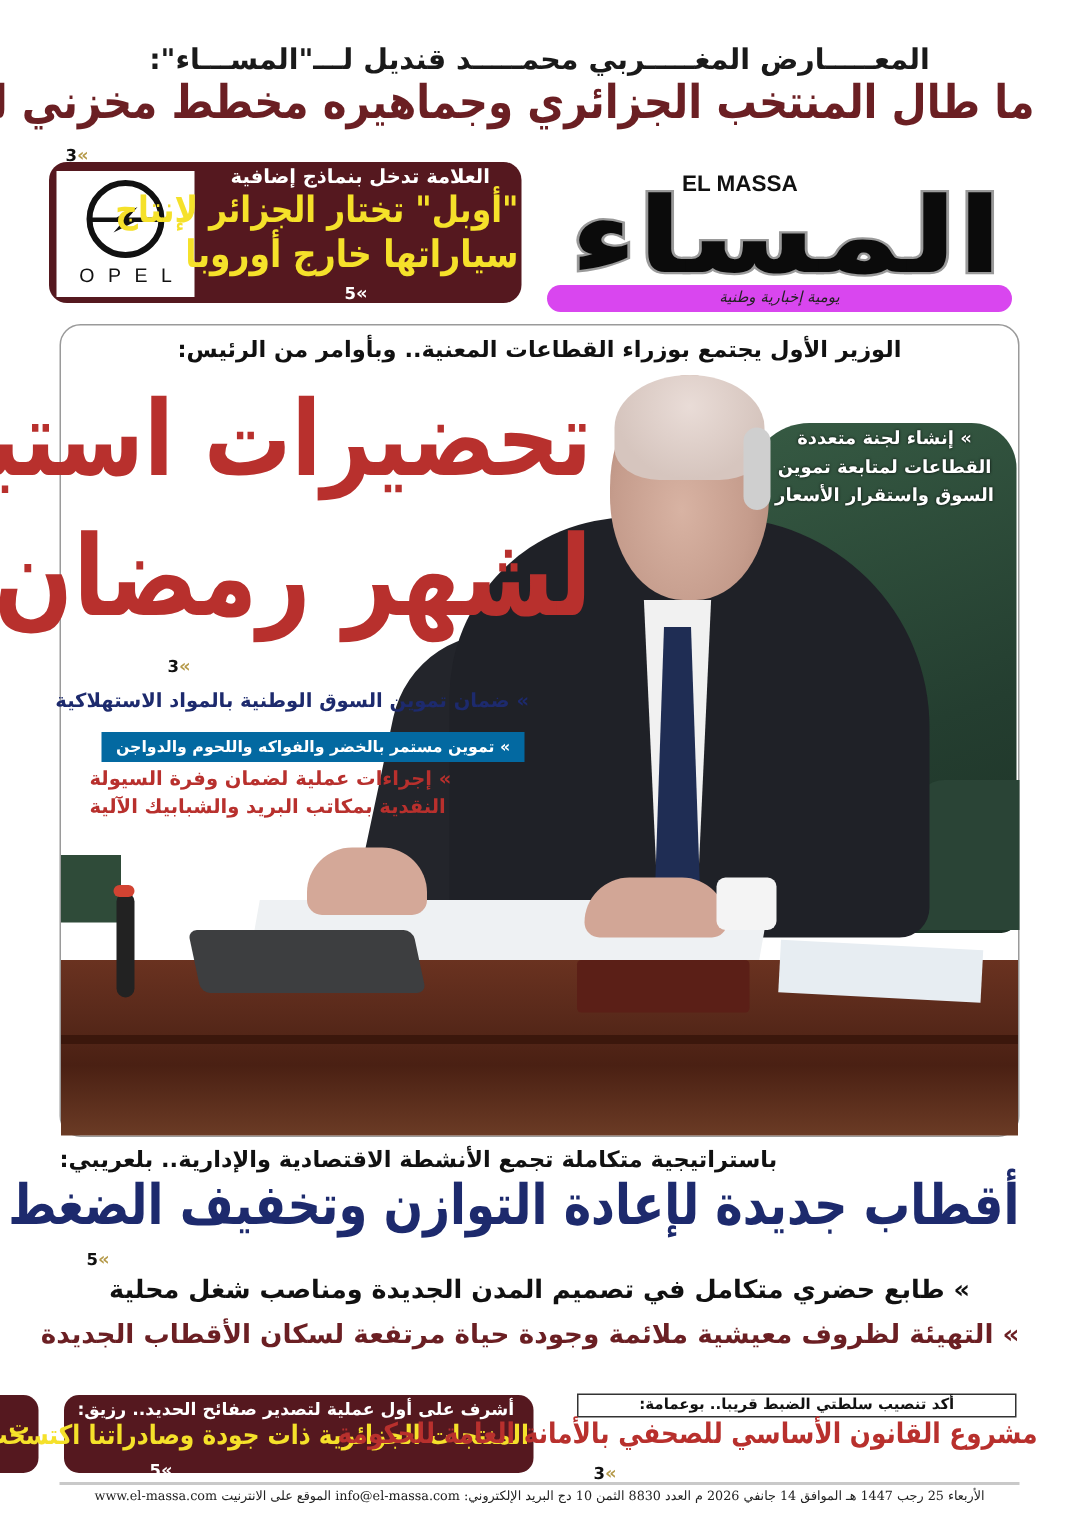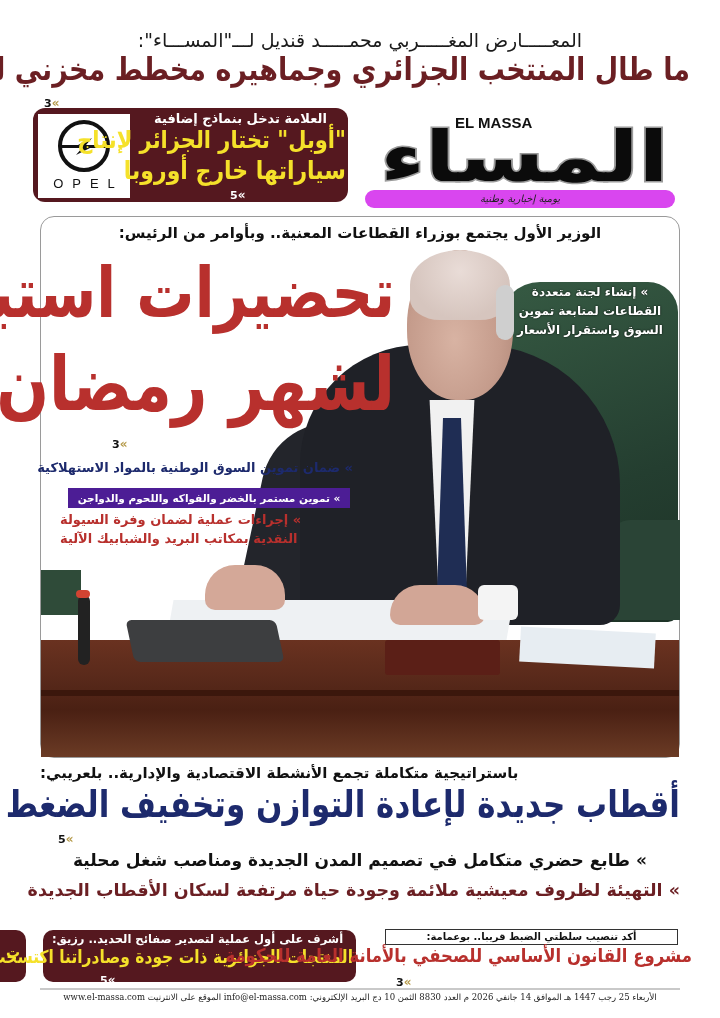--- a/index.html
+++ b/index.html
@@ -3,21 +3,21 @@
 <meta charset="utf-8">
 <style>
   * { box-sizing: border-box; margin: 0; padding: 0; }
   html, body { width: 720px; height: 1018px; background: #ffffff; overflow: hidden; }
   body { position: relative; font-family: "DejaVu Sans", sans-serif; direction: rtl; color: #222; }
 
   .abs { position: absolute; }
 
   
   .top-kicker { left: 40px; right: 40px; top: 29px; height: 24px; text-align: center;
-    font-weight: normal; font-size: 19px; color: #1a1a1a; letter-spacing: 0; white-space: nowrap; }
+    font-weight: bold; font-size: 19px; color: #1a1a1a; letter-spacing: 0; white-space: nowrap; }
   .top-headline { left: 30px; right: 30px; top: 54px; height: 40px; text-align: center;
     font-weight: bold; font-size: 27px; color: #6b1f23; white-space: nowrap; letter-spacing: -0.5px;
     font-family: "DejaVu Sans", sans-serif; transform: scaleY(1.15); }
   .pageref { font-weight: bold; font-size: 11px; color: #111; direction: ltr; }
   .pageref .arr { color: #b59a4a; font-size: 12px; }
 
   
   .opel-box { left: 33px; top: 108px; width: 315px; height: 94px; background: #55181f;
     border-radius: 12px; }
   .opel-logo { left: 38px; top: 114px; width: 92px; height: 84px; background: #fff;
@@ -83,21 +83,21 @@
     font-weight: bold; font-size: 12px; line-height: 19px; text-shadow: 0 0 2px #000; }
 
   .big-headline { left: 50px; width: 345px; text-align: center; color: #b8302d; font-weight: bold;
     font-family: "DejaVu Sans", sans-serif; white-space: nowrap; }
   .big-l1 { top: 255px; font-size: 58px; line-height: 76px; transform: scaleY(1.2); letter-spacing: -2px; }
   .big-l2 { top: 345px; font-size: 62px; line-height: 80px; transform: scaleY(1.2); letter-spacing: -2px; }
   .big-ref { left: 112px; top: 437px; }
 
   .bullet1 { left: 48px; width: 305px; top: 460px; text-align: right; color: #1d2a6d; font-weight: bold;
     font-size: 13px; white-space: nowrap; }
-  .bullet2 { left: 68px; width: 282px; top: 488px; height: 20px; background: #4c1d95; color: #fff;
+  .bullet2 { left: 68px; width: 282px; top: 488px; height: 20px; background: #0369a1; color: #fff;
     font-weight: bold; font-size: 10.5px; line-height: 20px; text-align: center; white-space: nowrap; }
   .bullet3 { left: 60px; width: 255px; top: 510px; text-align: left; color: #b8302d; font-weight: bold;
     font-size: 13px; line-height: 19px; }
 
   
   .bot-kicker { left: 40px; width: 640px; top: 764px; text-align: left; font-weight: bold;
     font-size: 15px; color: #111; white-space: nowrap; }
   .bot-headline { left: 40px; width: 640px; top: 786px; text-align: center; font-weight: bold;
     font-size: 31px; color: #1d2a6d; white-space: nowrap; transform: scaleY(1.2); letter-spacing: -0.5px; }
   .bot-ref { left: 58px; top: 832px; }

